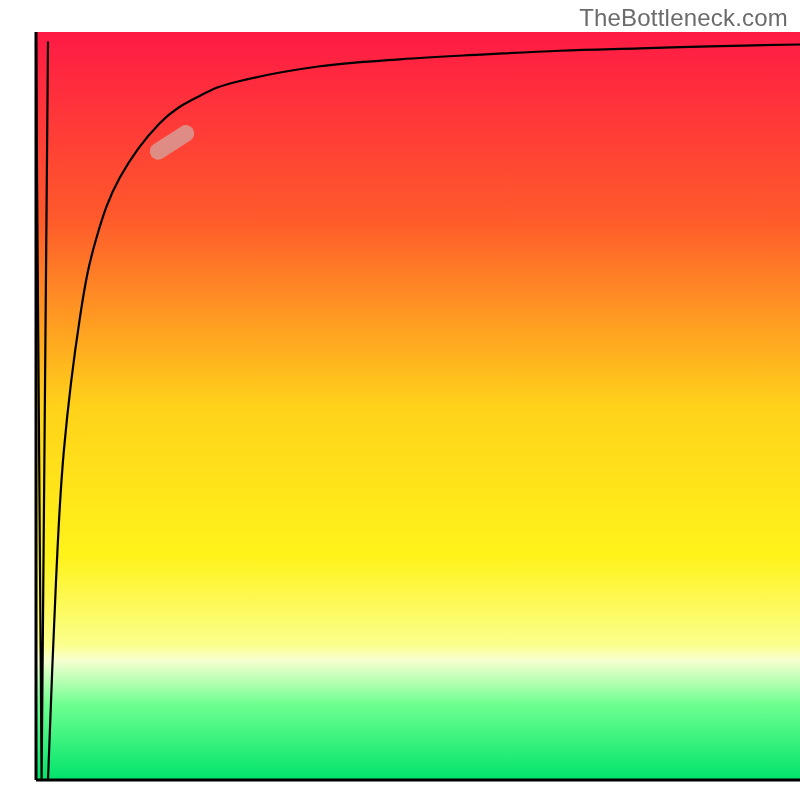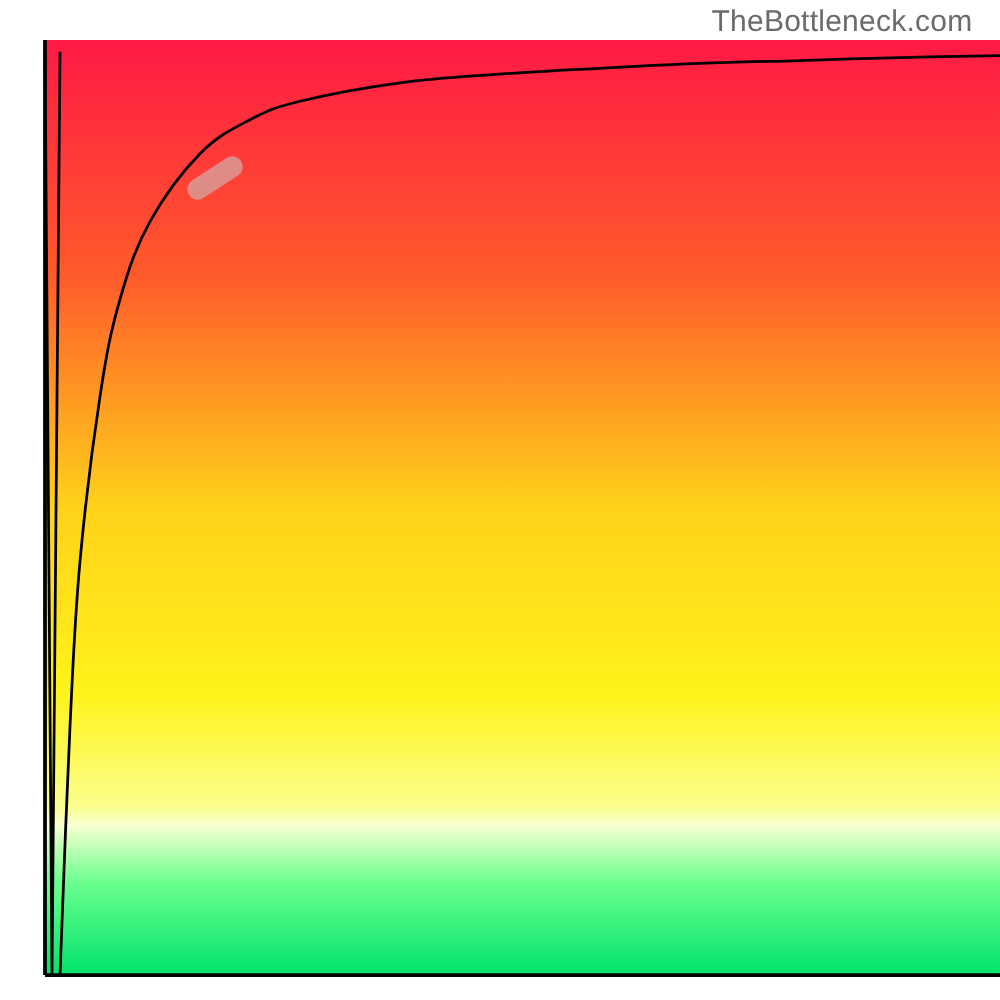--- a/index.html
+++ b/index.html
@@ -6,21 +6,21 @@
     margin: 0;
     padding: 0;
     width: 800px;
     height: 800px;
     background: #ffffff;
     overflow: hidden;
   }
   .watermark {
     position: absolute;
     top: 4px;
-    right: 22px;
+    right: 12px;
     font-family: Arial, Helvetica, sans-serif;
     font-size: 24px;
     color: #6b6b6b;
     letter-spacing: 0.2px;
   }
   .chart-wrap {
     position: absolute;
     left: 0;
     top: 0;
     width: 800px;

